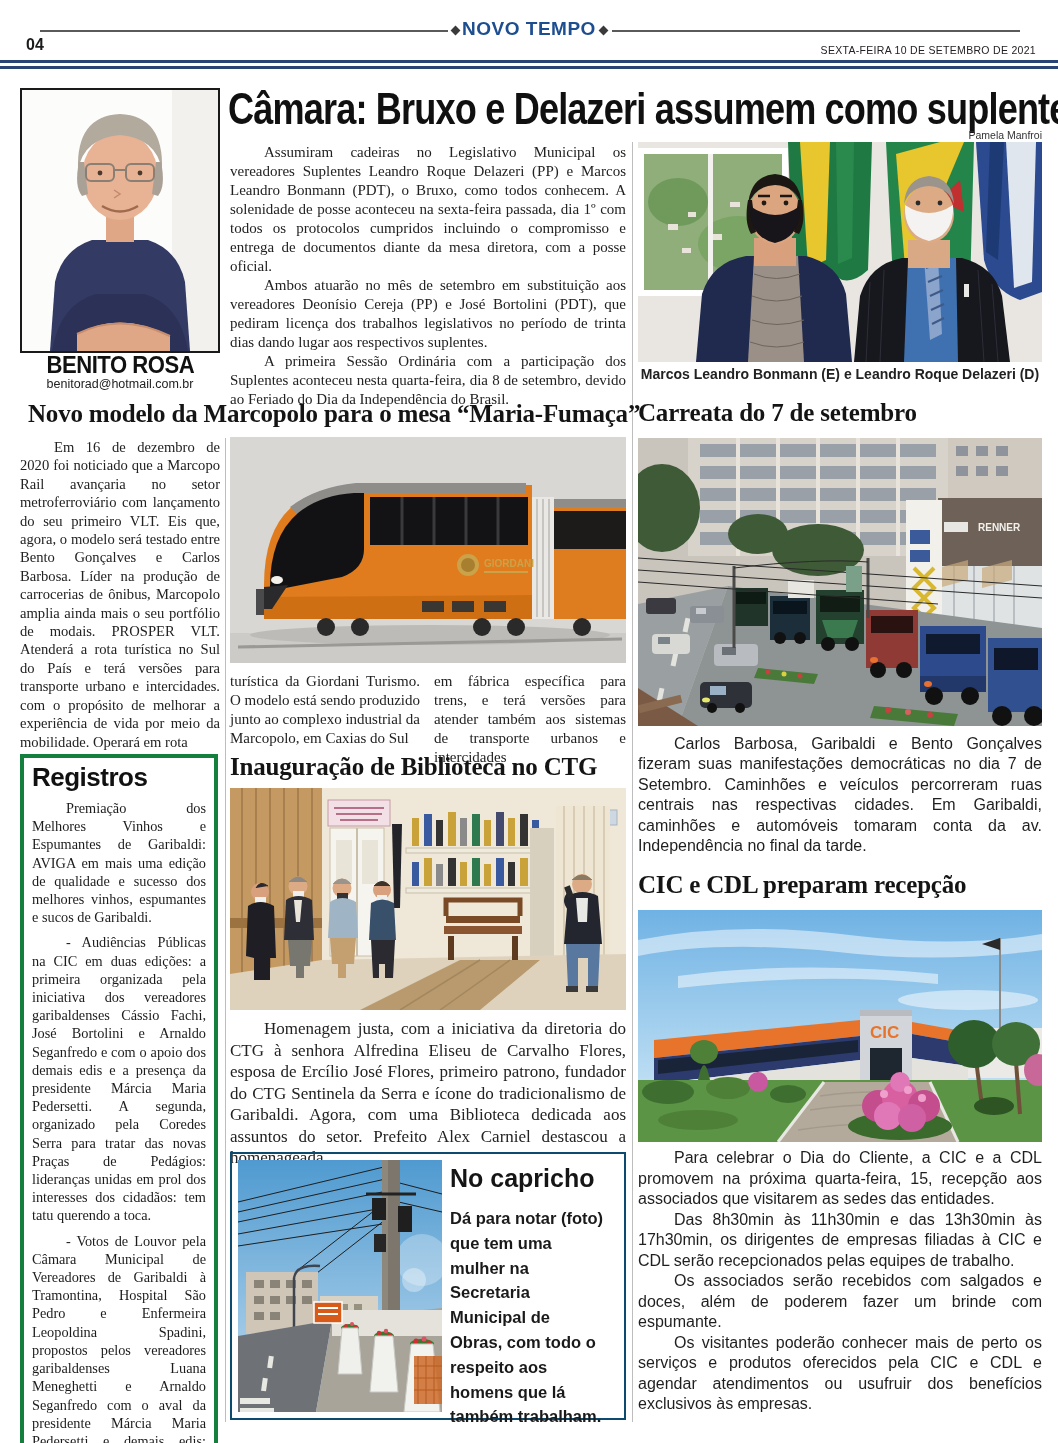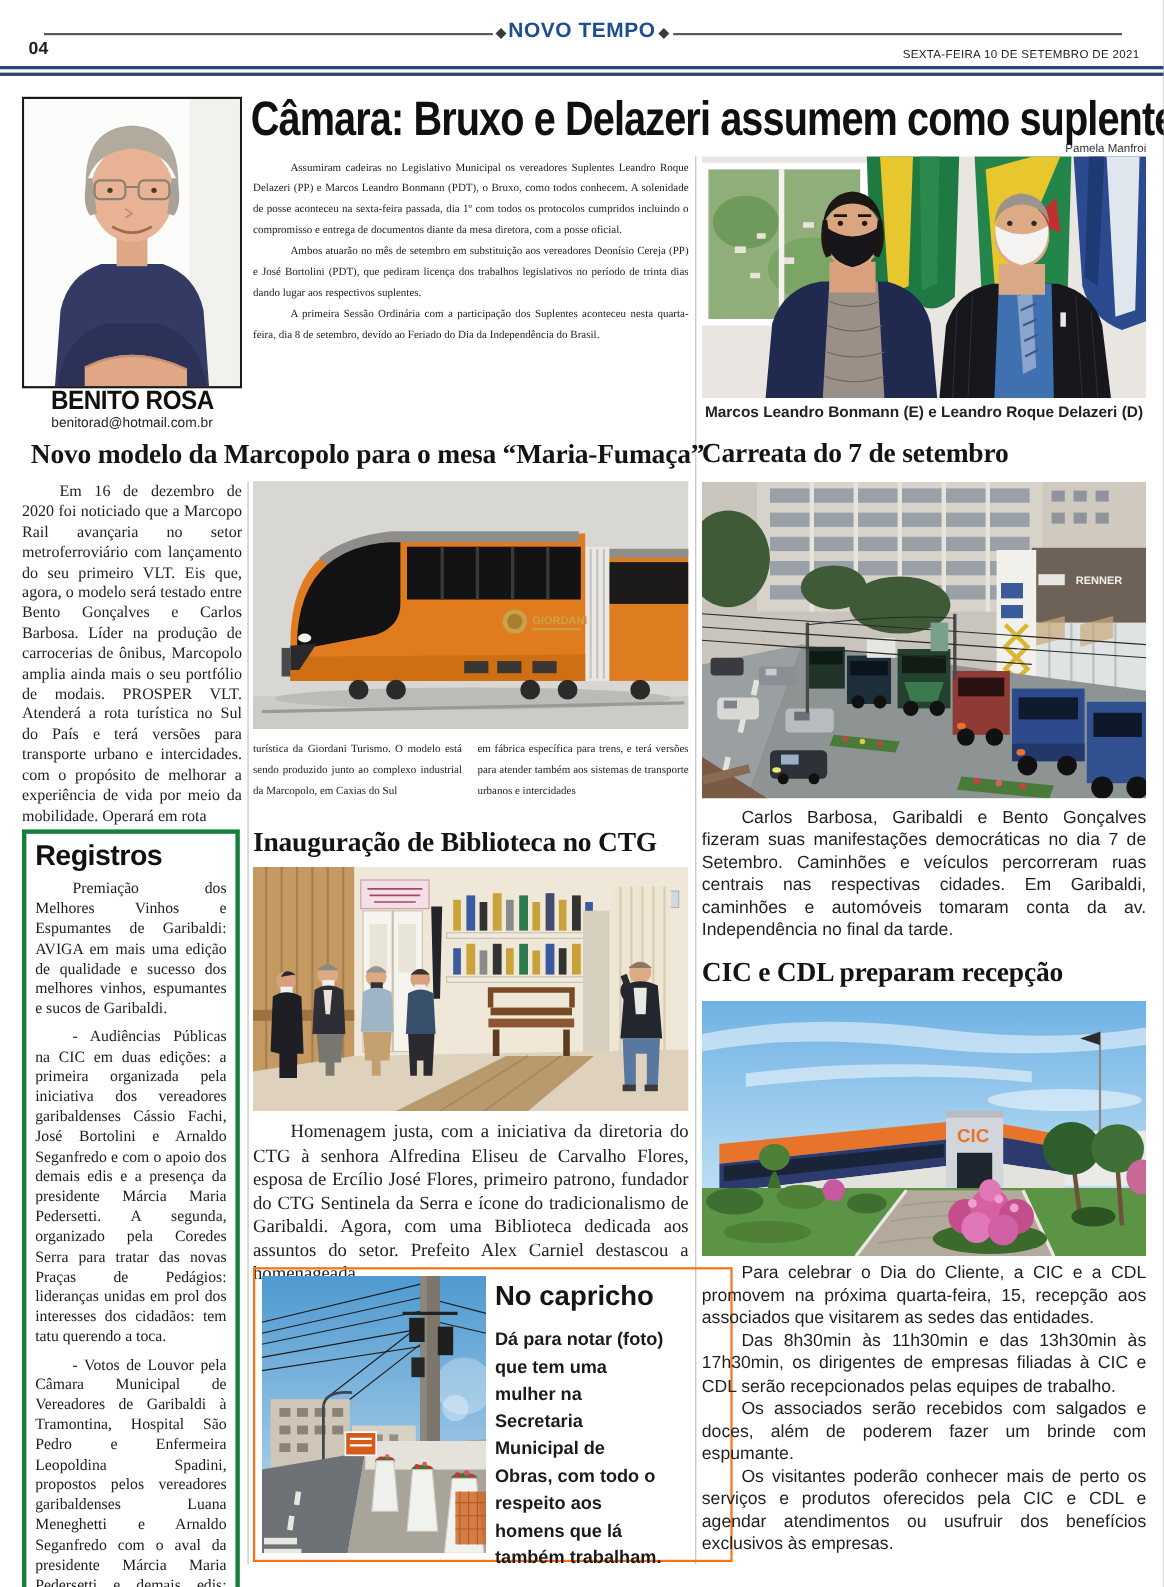--- a/index.html
+++ b/index.html
@@ -41,33 +41,33 @@
   .author-name span{display:inline-block;font-weight:bold;font-size:24px;letter-spacing:-.5px;
       transform:scaleX(.92);font-family:"Liberation Sans","DejaVu Sans",sans-serif;color:#111;}
   .author-email{position:absolute;left:20px;top:377px;width:200px;text-align:center;font-size:12.5px;
       font-family:"Liberation Sans","DejaVu Sans",sans-serif;color:#222;}
 
   .credit{position:absolute;right:16px;top:129px;font-size:10.5px;color:#333;
       font-family:"Liberation Sans","DejaVu Sans",sans-serif;}
   .caption{position:absolute;left:638px;top:366px;width:404px;font-weight:bold;font-size:14px;color:#222;
       font-family:"Liberation Sans","DejaVu Sans",sans-serif;text-align:center;}
 
-  .body-serif{font-size:10px;line-height:19px;color:#222;}
+  .body-serif{font-size:15px;line-height:19px;color:#222;}
   .body-serif-sm{font-size:14.6px;line-height:18.4px;color:#222;}
   .body-sans{font-family:"Liberation Sans","DejaVu Sans",sans-serif;font-size:16px;line-height:20.4px;color:#1f1f1f;}
   .body-sans p.ind{text-indent:36px;}
 
   .registros-box{position:absolute;left:20px;top:754px;width:198px;height:772px;
       border:4px solid #15803d;box-sizing:border-box;padding:4px 8px 0 8px;overflow:hidden;}
   .registros-title{font-weight:bold;font-size:26px;letter-spacing:-.5px;color:#111;
       font-family:"Liberation Sans","DejaVu Sans",sans-serif;margin:0 0 6px 0;}
   .registros-box p{font-size:14.3px;line-height:18.2px;margin-bottom:7px;}
 
-  .capricho-box{position:absolute;left:230px;top:1152px;width:436px;height:268px;
-      border:2px solid #f97316;box-sizing:border-box;}
+  .capricho-box{position:absolute;left:230px;top:1152px;width:396px;height:268px;
+      border:2px solid #0c4a6e;box-sizing:border-box;}
   .capricho-title{position:absolute;left:218px;top:10px;font-weight:bold;font-size:25px;color:#151515;
       font-family:"Liberation Sans","DejaVu Sans",sans-serif;}
   .capricho-text{position:absolute;left:218px;top:52px;width:172px;font-weight:bold;font-size:16.5px;
       line-height:24.8px;color:#1a1a1a;font-family:"Liberation Sans","DejaVu Sans",sans-serif;}
 
   .col-rule{position:absolute;width:1px;background:#bdbdbd;}
 </style>
 </head>
 <body>
 

